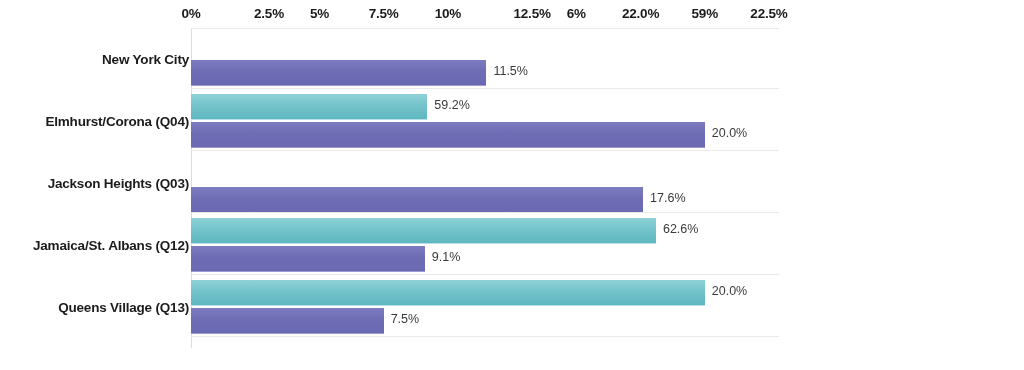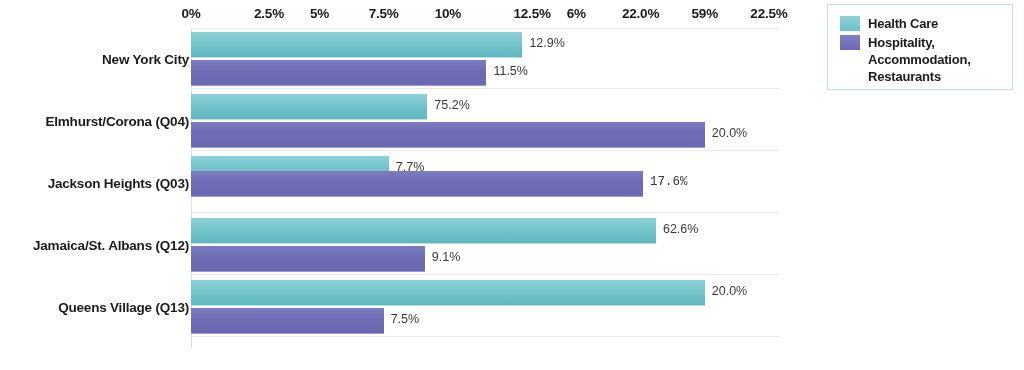--- a/index.html
+++ b/index.html
@@ -168,47 +168,39 @@
       <span class="tick-label" style="left: 576.333px;">6%</span>
       <span class="tick-label" style="left: 640.556px;">22.0%</span>
       <span class="tick-label" style="left: 704.778px;">59%</span>
       <span class="tick-label" style="left: 769px;">22.5%</span>
     </div>
 
   <div class="plot">
     <div class="axis-left-line"></div>
   <div class="group" style="top: 4px; height: 53px;">
         <div class="cat-label" style="top: 20px; right: 590px;">New York City</div>
-        <div class="bar-wrap" style="top: 0px; width: 578px;">
-          <div class="bar health" title="Health Care: 12.9%" style="width: 331.387px;"></div>
-          <span class="bar-value" style="left: 338.387px;">12.9%</span>
-        </div>
         <div class="bar-wrap" style="top: 28px; width: 578px;">
           <div class="bar hospitality" title="Hospitality, Accommodation, Restaurants: 11.5%" style="width: 295.422px;"></div>
           <span class="bar-value" style="left: 302.422px;">11.5%</span>
         </div>
       </div>
       <div class="group" style="top: 66px; height: 53px;">
         <div class="cat-label" style="top: 20px; right: 590px;">Elmhurst/Corona (Q04)</div>
         <div class="bar-wrap" style="top: 0px; width: 578px;">
           <div class="bar health" title="Health Care: 9.2%" style="width: 236.338px;"></div>
-          <span class="bar-value" style="left: 243.338px;">75.2%</span>
+          <span class="bar-value" style="left: 243.338px;">59.2%</span>
         </div>
         <div class="bar-wrap" style="top: 28px; width: 578px;">
           <div class="bar hospitality" title="Hospitality, Accommodation, Restaurants: 20.0%" style="width: 513.778px;"></div>
           <span class="bar-value" style="left: 520.778px;">20.0%</span>
         </div>
       </div>
       <div class="group" style="top: 128px; height: 53px;">
         <div class="cat-label" style="top: 20px; right: 590px;">Jackson Heights (Q03)</div>
-        <div class="bar-wrap" style="top: 0px; width: 578px;">
-          <div class="bar health" title="Health Care: 7.7%" style="width: 197.804px;"></div>
-          <span class="bar-value" style="left: 204.804px;">7.7%</span>
-        </div>
-        <div class="bar-wrap" style="top: 15px; width: 578px; font-family: Liberation Mono, monospace;">
+        <div class="bar-wrap" style="top: 31px; width: 578px;">
           <div class="bar hospitality" title="Hospitality, Accommodation, Restaurants: 17.6%" style="width: 452.124px;"></div>
           <span class="bar-value" style="left: 459.124px;">17.6%</span>
         </div>
       </div>
       <div class="group" style="top: 190px; height: 53px;">
         <div class="cat-label" style="top: 20px; right: 590px;">Jamaica/St. Albans (Q12)</div>
         <div class="bar-wrap" style="top: 0px; width: 578px;">
           <div class="bar health" title="Health Care: 18.1%" style="width: 464.969px;"></div>
           <span class="bar-value" style="left: 471.969px;">62.6%</span>
         </div>
@@ -229,26 +221,14 @@
         </div>
       </div>
       <div class="grid-line" style="top: 0px;"></div>
       <div class="grid-line" style="top: 60px;"></div>
       <div class="grid-line" style="top: 122px;"></div>
       <div class="grid-line" style="top: 184px;"></div>
       <div class="grid-line" style="top: 246px;"></div>
       <div class="grid-line" style="top: 308px;"></div>
     </div>
 
-  <div class="legend">
-      <div class="legend-item i0">
-        <span class="legend-swatch health"></span>
-        <span class="legend-text">Health Care</span>
-      </div>
-      <div class="legend-item i1">
-        <span class="legend-swatch hospitality"></span>
-        <span class="legend-text">Hospitality,
-Accommodation,
-Restaurants</span>
-      </div>
-    </div>
 
 </div>
 
 </body></html>

